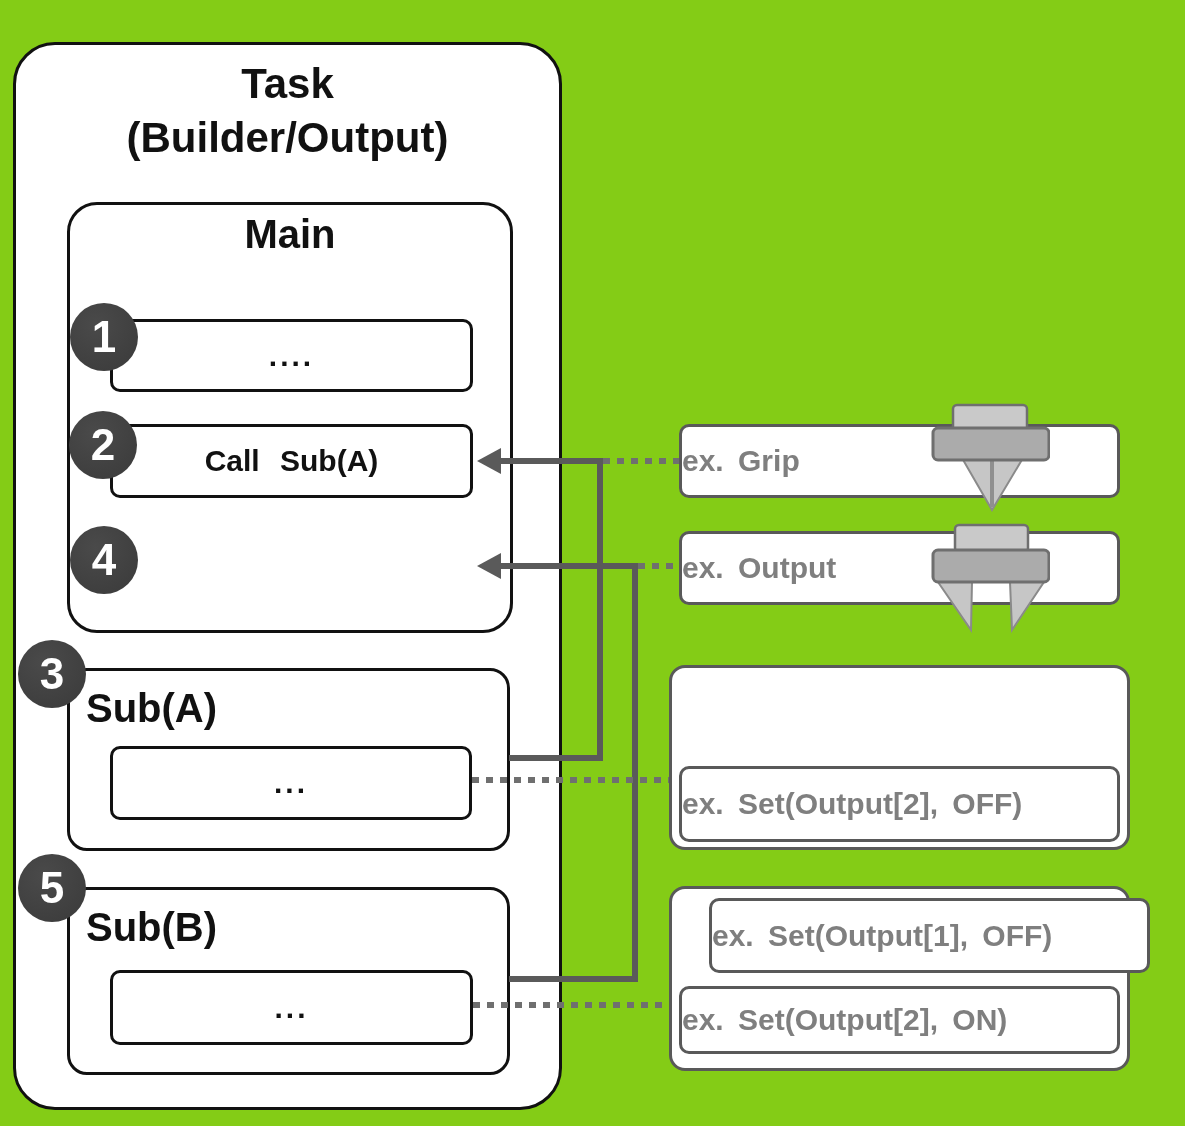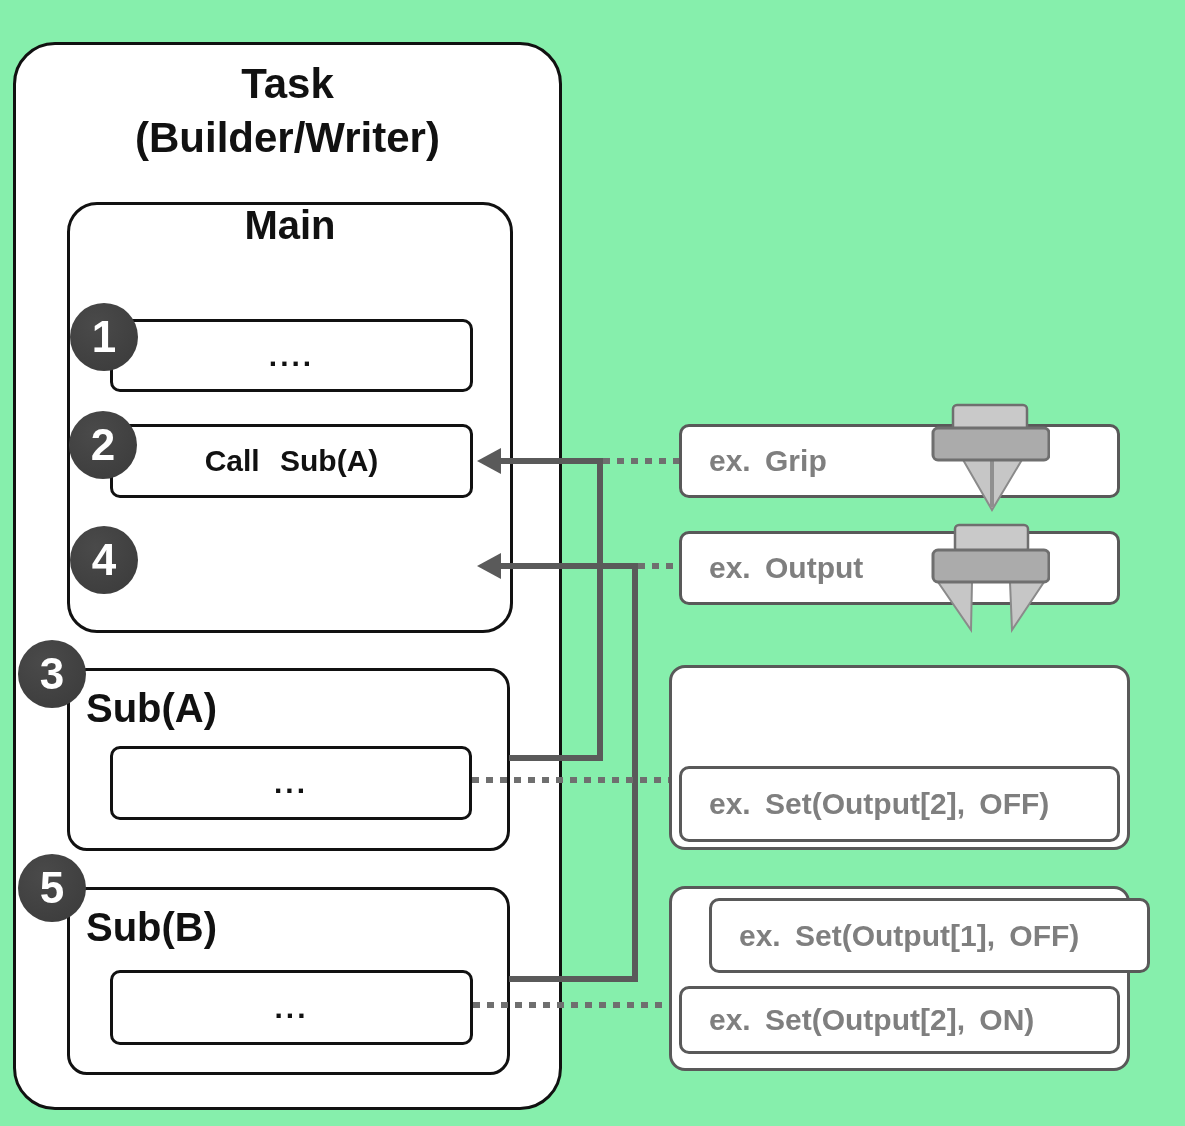--- a/index.html
+++ b/index.html
@@ -1,55 +1,55 @@
 <!DOCTYPE html>
 <html><head>
 <meta charset="utf-8">
 <style>
   html,body{margin:0;padding:0;background:#ffffff;}
-  .canvas{position:relative;width:1185px;height:1126px;background:#86efac;overflow:hidden;
+  .canvas{position:relative;width:1185px;height:1126px;background:#84cc16;overflow:hidden;
           font-family:"Liberation Sans",sans-serif;font-weight:bold;}
   .abs{position:absolute;box-sizing:border-box;}
   
   .kbox{background:#ffffff;border:3px solid #111111;}
   .r42{border-radius:42px;} .r30{border-radius:30px;} .r20{border-radius:20px;} .r10{border-radius:10px;}
   
   .gbox{background:#ffffff;border:3px solid #595959;border-radius:10px;}
   .gwrap{background:#ffffff;border:3px solid #595959;border-radius:16px;}
   
   .t-title{font-size:42px;color:#111111;text-align:center;line-height:1.25;}
   .t-main{font-size:40px;color:#111111;text-align:center;}
   .t-sub{font-size:40px;color:#111111;}
   .t-item{font-size:30px;color:#111111;display:flex;align-items:center;justify-content:center;
           width:100%;height:100%;word-spacing:12px;}
   .t-dots{font-size:30px;letter-spacing:3px;}
   .t-ex{font-size:30px;color:#7f7f7f;display:flex;align-items:center;height:100%;
-        word-spacing:6px;margin-left:27px;}
+        word-spacing:6px;}
   
   .badge{width:68px;height:68px;border-radius:50%;
          background:radial-gradient(circle at 38% 32%, #4a4a4a 0%, #3e3e3e 75%);
          color:#ffffff;font-size:44px;display:flex;align-items:center;justify-content:center;z-index:30;}
   
   .solid{background:#5a5a5a;z-index:12;}
   .dotted{height:6px;background:repeating-linear-gradient(90deg,#6f6f6f 0 7px,transparent 7px 14px);z-index:12;}
   .arrow-left{width:0;height:0;border-top:13px solid transparent;border-bottom:13px solid transparent;
               border-right:24px solid #5a5a5a;z-index:13;}
   .icon{z-index:25;}
 </style>
 </head>
 <body>
 
 <div class="canvas">
 
   <div class="abs kbox r42" style="left:13px;top:42px;width:549px;height:1068px;"></div>
   <div class="abs t-title" style="left:13px;top:58px;width:549px;">Task</div>
-  <div class="abs t-title" style="left:13px;top:112px;width:549px;">(Builder/Writer)</div>
+  <div class="abs t-title" style="left:13px;top:112px;width:549px;">(Builder/Output)</div>
 
   <div class="abs kbox r30" style="left:67px;top:202px;width:446px;height:431px;"></div>
-  <div class="abs t-main" style="left:67px;top:203px;width:446px;">Main</div>
+  <div class="abs t-main" style="left:67px;top:212px;width:446px;">Main</div>
 
   <div class="abs kbox r10" style="left:110px;top:319px;width:363px;height:73px;">
     <div class="t-item t-dots">....</div>
   </div>
   <div class="abs kbox r10" style="left:110px;top:424px;width:363px;height:74px;">
     <div class="t-item">Call Sub(A)</div>
   </div>
 
   <div class="abs kbox r20" style="left:67px;top:668px;width:443px;height:183px;"></div>
   <div class="abs t-sub" style="left:86px;top:686px;">Sub(A)</div>

